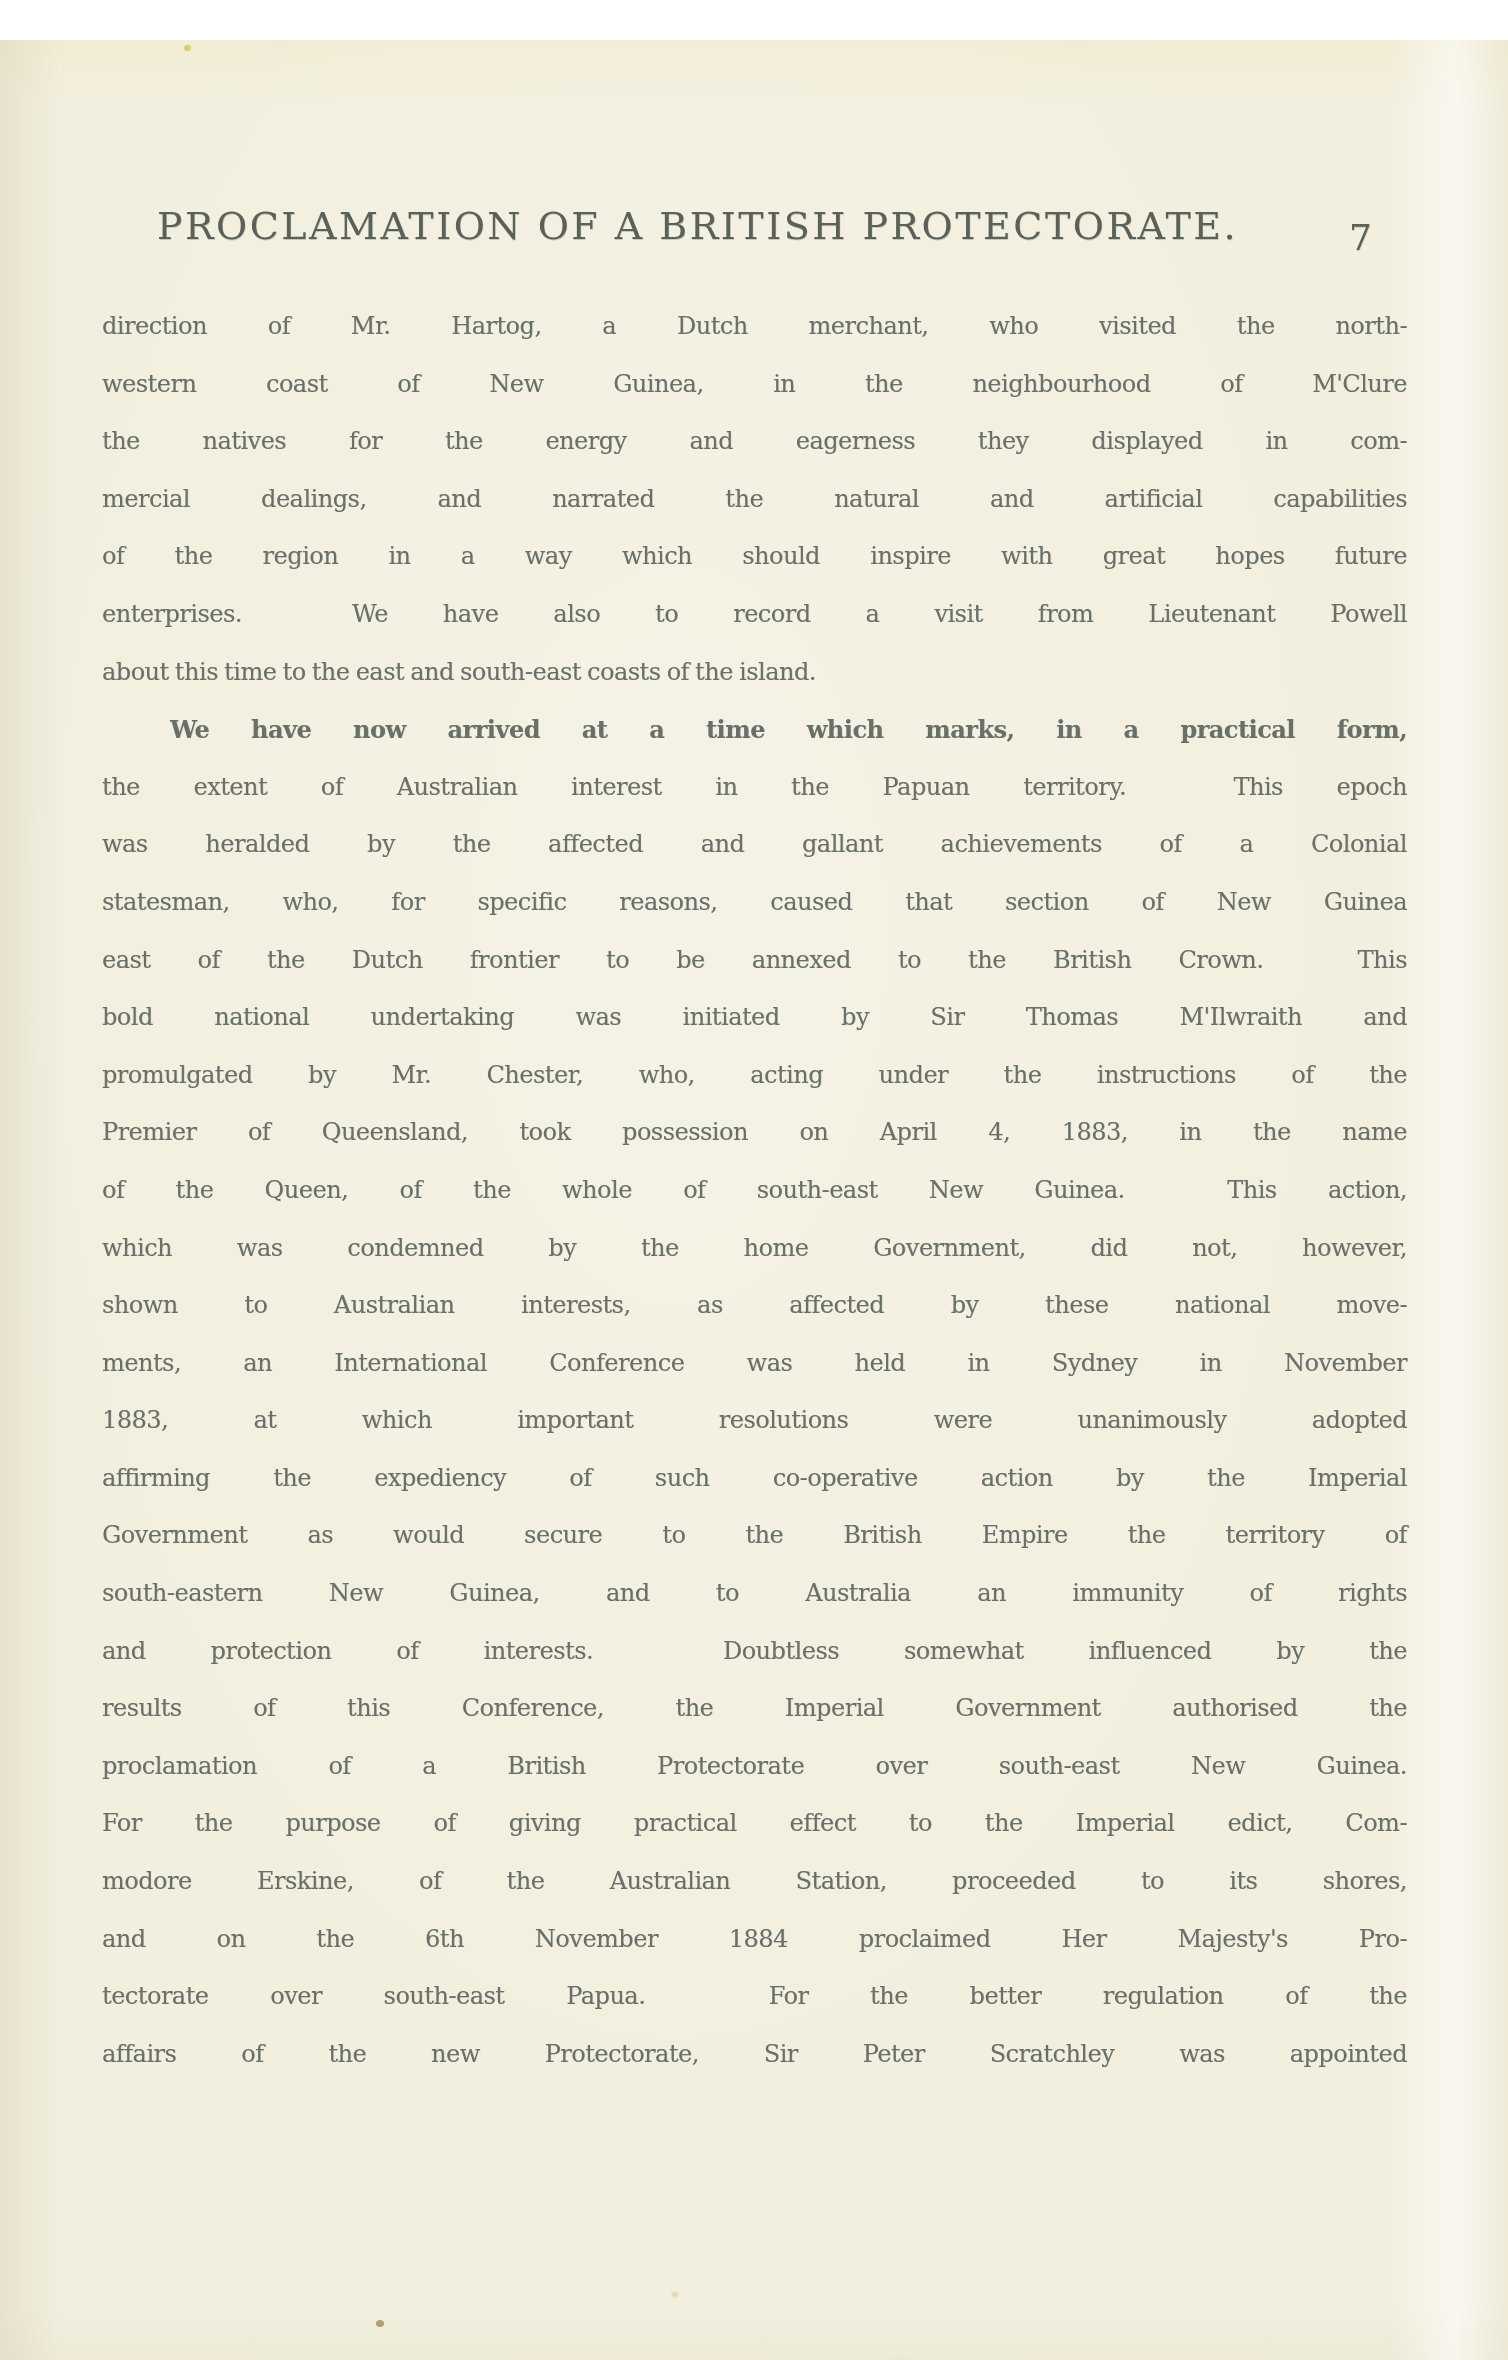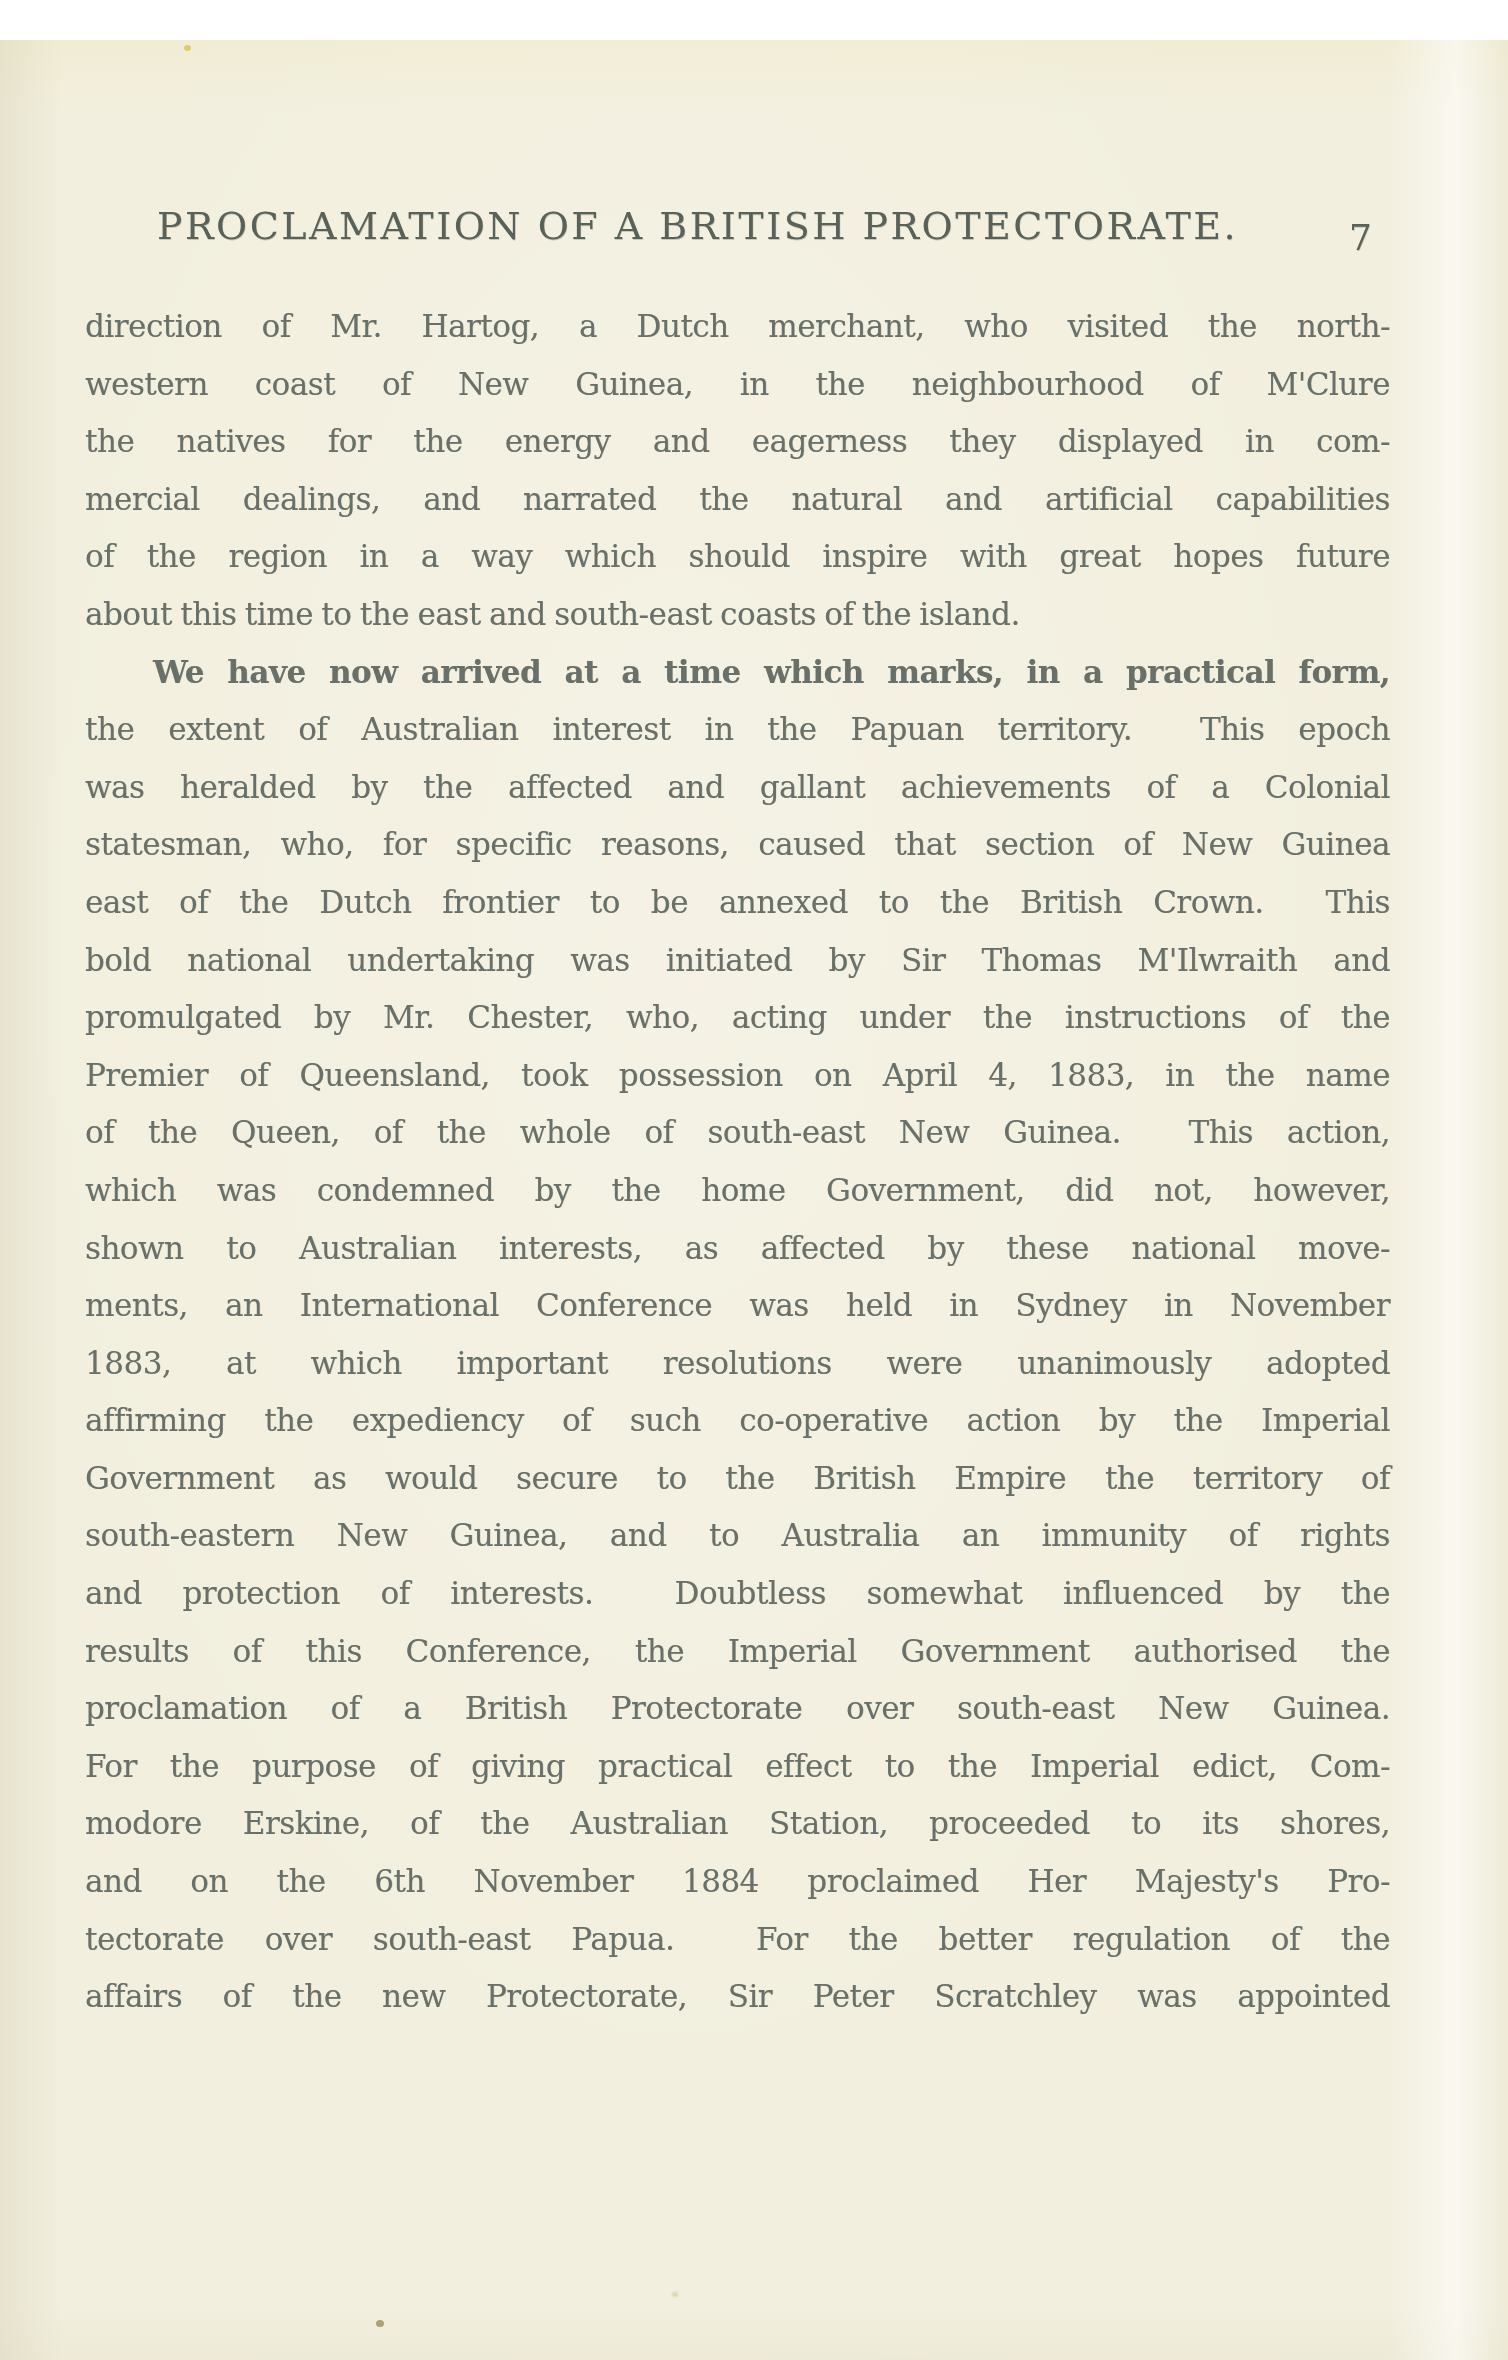--- a/index.html
+++ b/index.html
@@ -53,25 +53,25 @@
     position: absolute;
     right: 18px;
     top: 12px;
     font-size: 36px;
     line-height: 52px;
     color: var(--header-ink);
     text-shadow: 0.5px 0.5px 0 rgba(89,97,89,0.28);
   }
   .text-block {
     position: absolute;
-    left: 85px;
+    left: 102px;
     top: 258px;
     width: 1305px;
     color: var(--ink);
-    font-size: 31px;
+    font-size: 24px;
     line-height: 57.6px;
     letter-spacing: -0.5px;
     word-spacing: -1px;
     text-shadow: 0.4px 0.4px 0 rgba(92,100,94,0.32);
   }
   .paragraph { margin: 0; }
   .line {
     height: 57.6px;
     text-align: justify;
     text-align-last: justify;
@@ -105,20 +105,21 @@
     <div class="page-number">7</div>
   </div>
 
   <div class="text-block">
       <div class="paragraph">
         <div class="line">direction of Mr. Hartog, a Dutch merchant, who visited the north-</div>
         <div class="line">western coast of New Guinea, in the neighbourhood of M'Clure</div>
         <div class="line">the natives for the energy and eagerness they displayed in com-</div>
         <div class="line">mercial dealings, and narrated the natural and artificial capabilities</div>
         <div class="line">of the region in a way which should inspire with great hopes future</div>
+        <div class="line">enterprises.&nbsp; We have also to record a visit from Lieutenant Powell</div>
         <div class="line last-flush">about this time to the east and south-east coasts of the island.</div>
       </div>
       <div class="paragraph">
         <div class="line indent">We have now arrived at a time which marks, in a practical form,</div>
         <div class="line">the extent of Australian interest in the Papuan territory.&nbsp; This epoch</div>
         <div class="line">was heralded by the affected and gallant achievements of a Colonial</div>
         <div class="line">statesman, who, for specific reasons, caused that section of New Guinea</div>
         <div class="line">east of the Dutch frontier to be annexed to the British Crown.&nbsp; This</div>
         <div class="line">bold national undertaking was initiated by Sir Thomas M'Ilwraith and</div>
         <div class="line">promulgated by Mr. Chester, who, acting under the instructions of the</div>

